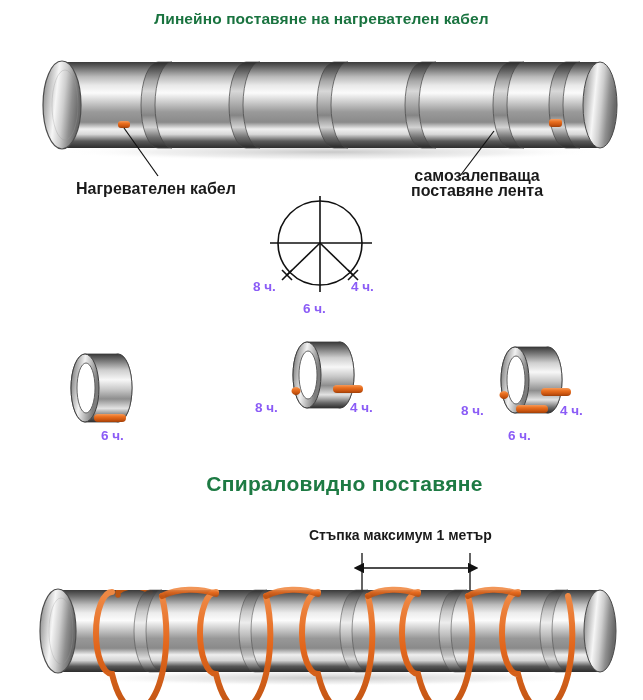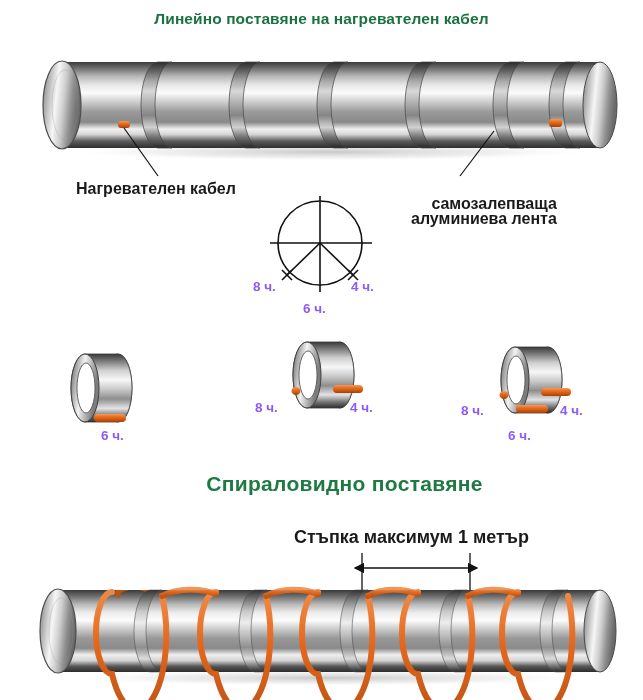--- a/index.html
+++ b/index.html
@@ -14,22 +14,22 @@
     left:0;top:10px;width:643px;text-align:center;
     font-size:15.5px;font-weight:bold;color:#19733f;letter-spacing:.1px;
   }
   .title2{
     left:0;top:472px;width:643px;text-align:center;
     font-size:21px;font-weight:bold;color:#1d7a43;letter-spacing:.3px;margin-left:23px;
   }
   
   .lbl{font-size:16px;font-weight:bold;color:#1a1a1a;white-space:nowrap;}
   .lbl-cable{left:76px;top:180px;}
-  .lbl-tape{left:411px;top:196px;line-height:15px;text-align:right;}
-  .lbl-step{left:294px;top:527px;font-size:18px;}
+  .lbl-tape{left:411px;top:168px;line-height:15px;text-align:center;}
+  .lbl-step{left:309px;top:527px;font-size:14px;}
   
   .clk{font-size:13.5px;font-weight:600;color:#8b5cf6;white-space:nowrap;}
   
   svg.layer{position:absolute;left:0;top:0;overflow:visible;}
 </style>
 </head>
 <body>
 
 <div class="abs title1">Линейно поставяне на нагревателен кабел</div>
 
@@ -114,21 +114,21 @@
 
   <g stroke="#111" stroke-width="1.2" fill="none">
     <line x1="124" y1="128" x2="158" y2="176"></line>
     <line x1="494" y1="131" x2="460" y2="176"></line>
   </g>
 </svg>
 
 <div class="abs lbl lbl-cable">Нагревателен кабел</div>
 <div class="abs lbl lbl-tape">
   <div>самозалепваща</div>
-  <div>алуминиева лента</div>
+  <div>поставяне лента</div>
 </div>
 
 <svg class="layer" width="643" height="700" aria-hidden="true">
   <g stroke="#111" stroke-width="1.6" fill="none">
     <circle cx="320" cy="243" r="42"></circle>
     <line x1="320" y1="196" x2="320" y2="292"></line>
     <line x1="270" y1="243" x2="372" y2="243"></line>
     <line x1="320" y1="243" x2="287" y2="275"></line>
     <line x1="320" y1="243" x2="353" y2="275"></line>
   </g>

